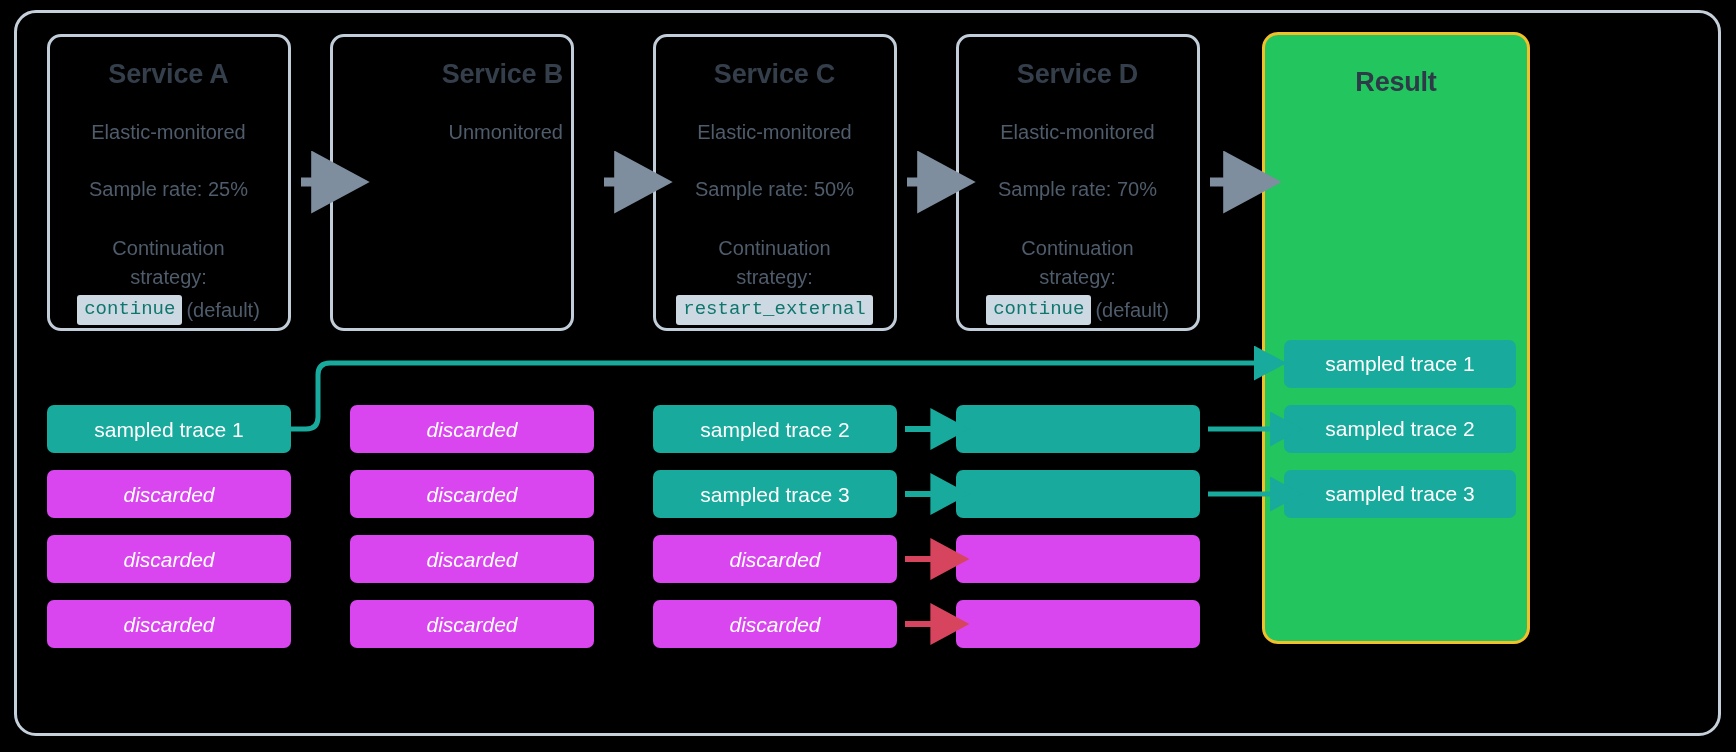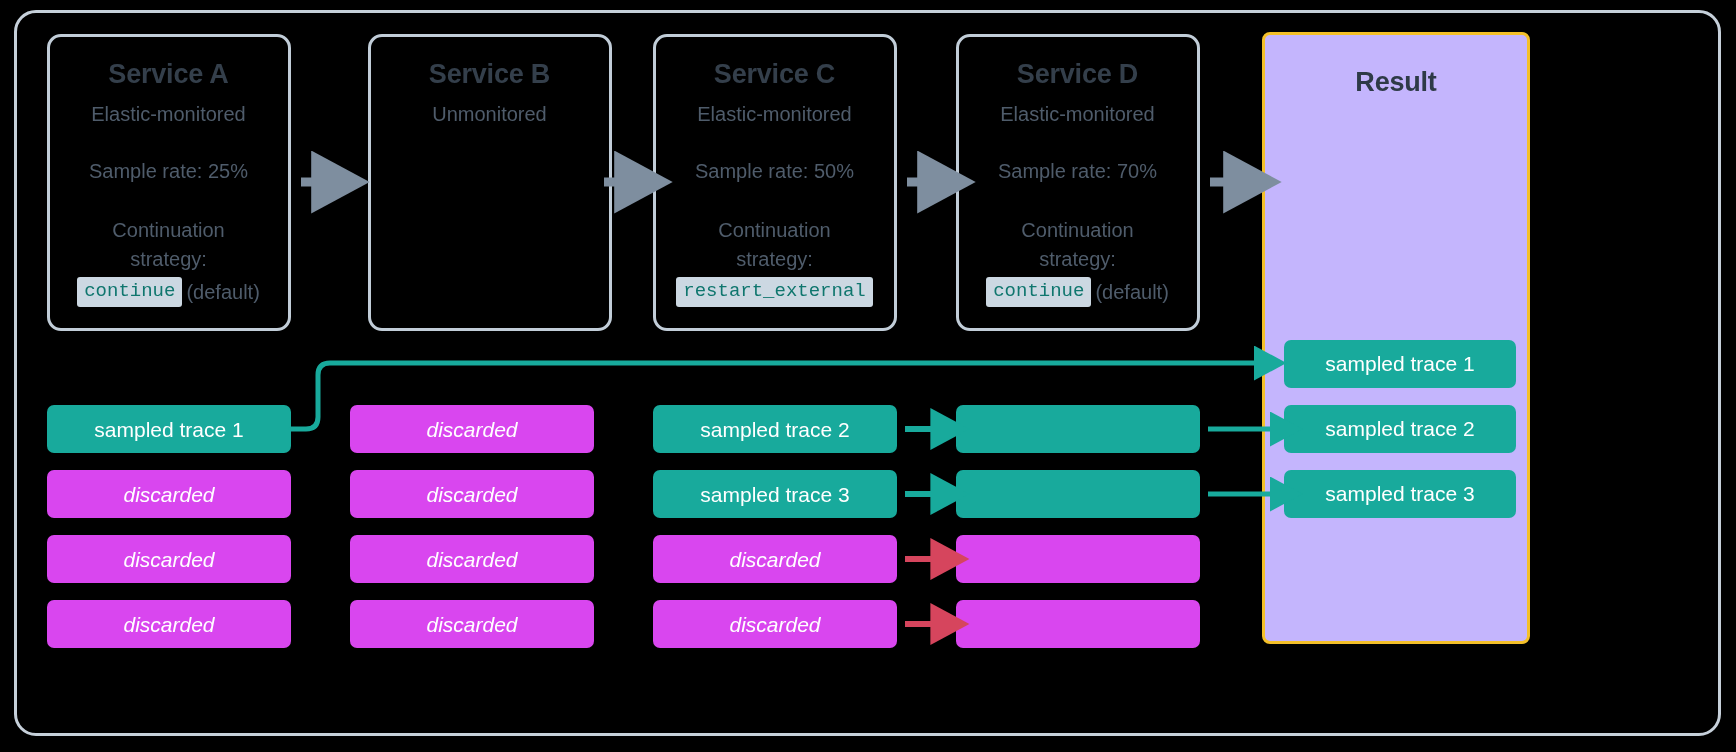--- a/index.html
+++ b/index.html
@@ -49,21 +49,21 @@
     font-size: 27px;
     font-weight: bold;
     color: #343f4b;
     line-height: 1.15;
     margin: 6px 0 0 0;
     letter-spacing: -0.2px;
   }
   .svc-sub {
     font-size: 20px;
     color: #4f5c6b;
-    margin-top: 12px;
+    margin-top: 30px;
     line-height: 1.2;
   }
   .svc-rate {
     font-size: 20px;
     color: #4f5c6b;
     margin-top: 33px;
     line-height: 1.2;
   }
   .svc-strat-label {
     font-size: 20px;
@@ -95,23 +95,23 @@
     margin-left: 4px;
   }
 
   
   #result-panel {
     position: absolute;
     left: 1262px;
     top: 32px;
     width: 268px;
     height: 612px;
-    background: #c4b5fd;
+    background: #22c55e;
     border: 3px solid #f4c029;
-    border-radius: 8px;
+    border-radius: 16px;
     box-sizing: border-box;
   }
   #result-title {
     text-align: center;
     font-size: 27px;
     font-weight: bold;
     color: #2e3a47;
     margin-top: 32px;
     letter-spacing: -0.2px;
   }
@@ -167,21 +167,21 @@
     <div class="svc-rate">Sample rate: 25%</div>
     <div class="svc-strat-label">
       <span>Continuation</span><br>
       <span>strategy:</span>
     </div>
     <div class="svc-strat-line">
       <span class="code-chip">continue</span><span class="paren">(default)</span>
     </div>
   </div>
 
-  <div class="service-box" style="left:368px;">
+  <div class="service-box" style="left:330px;text-align:right;">
     <div class="svc-title">Service B</div>
     <div class="svc-sub">Unmonitored</div>
   </div>
 
   <div class="service-box" style="left:653px;">
     <div class="svc-title">Service C</div>
     <div class="svc-sub">Elastic-monitored</div>
     <div class="svc-rate">Sample rate: 50%</div>
     <div class="svc-strat-label">
       <span>Continuation</span><br>

